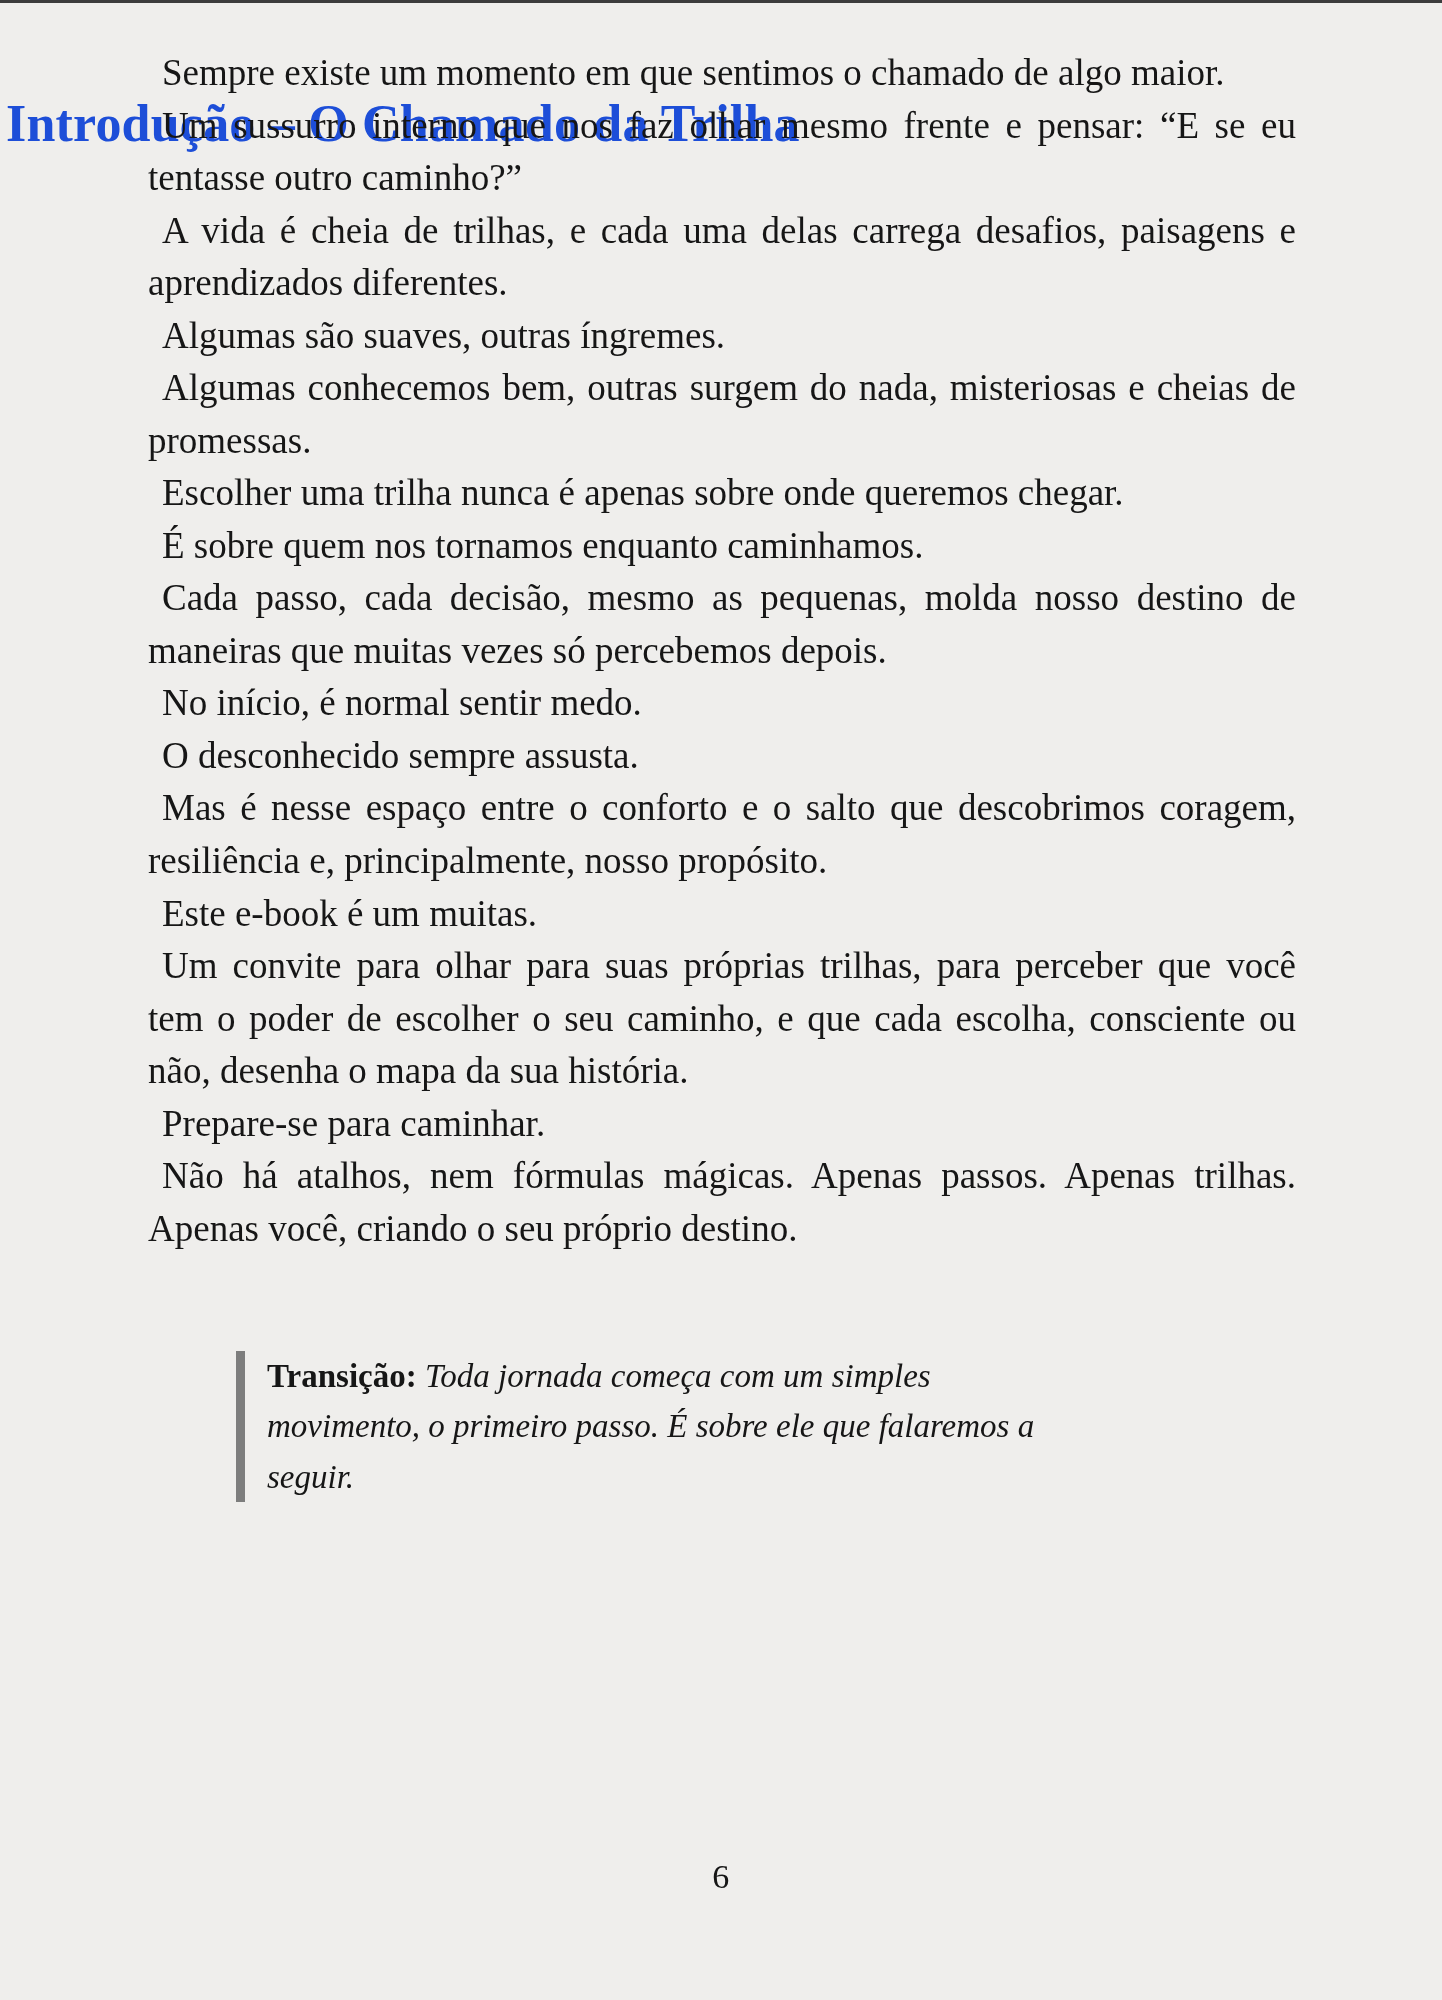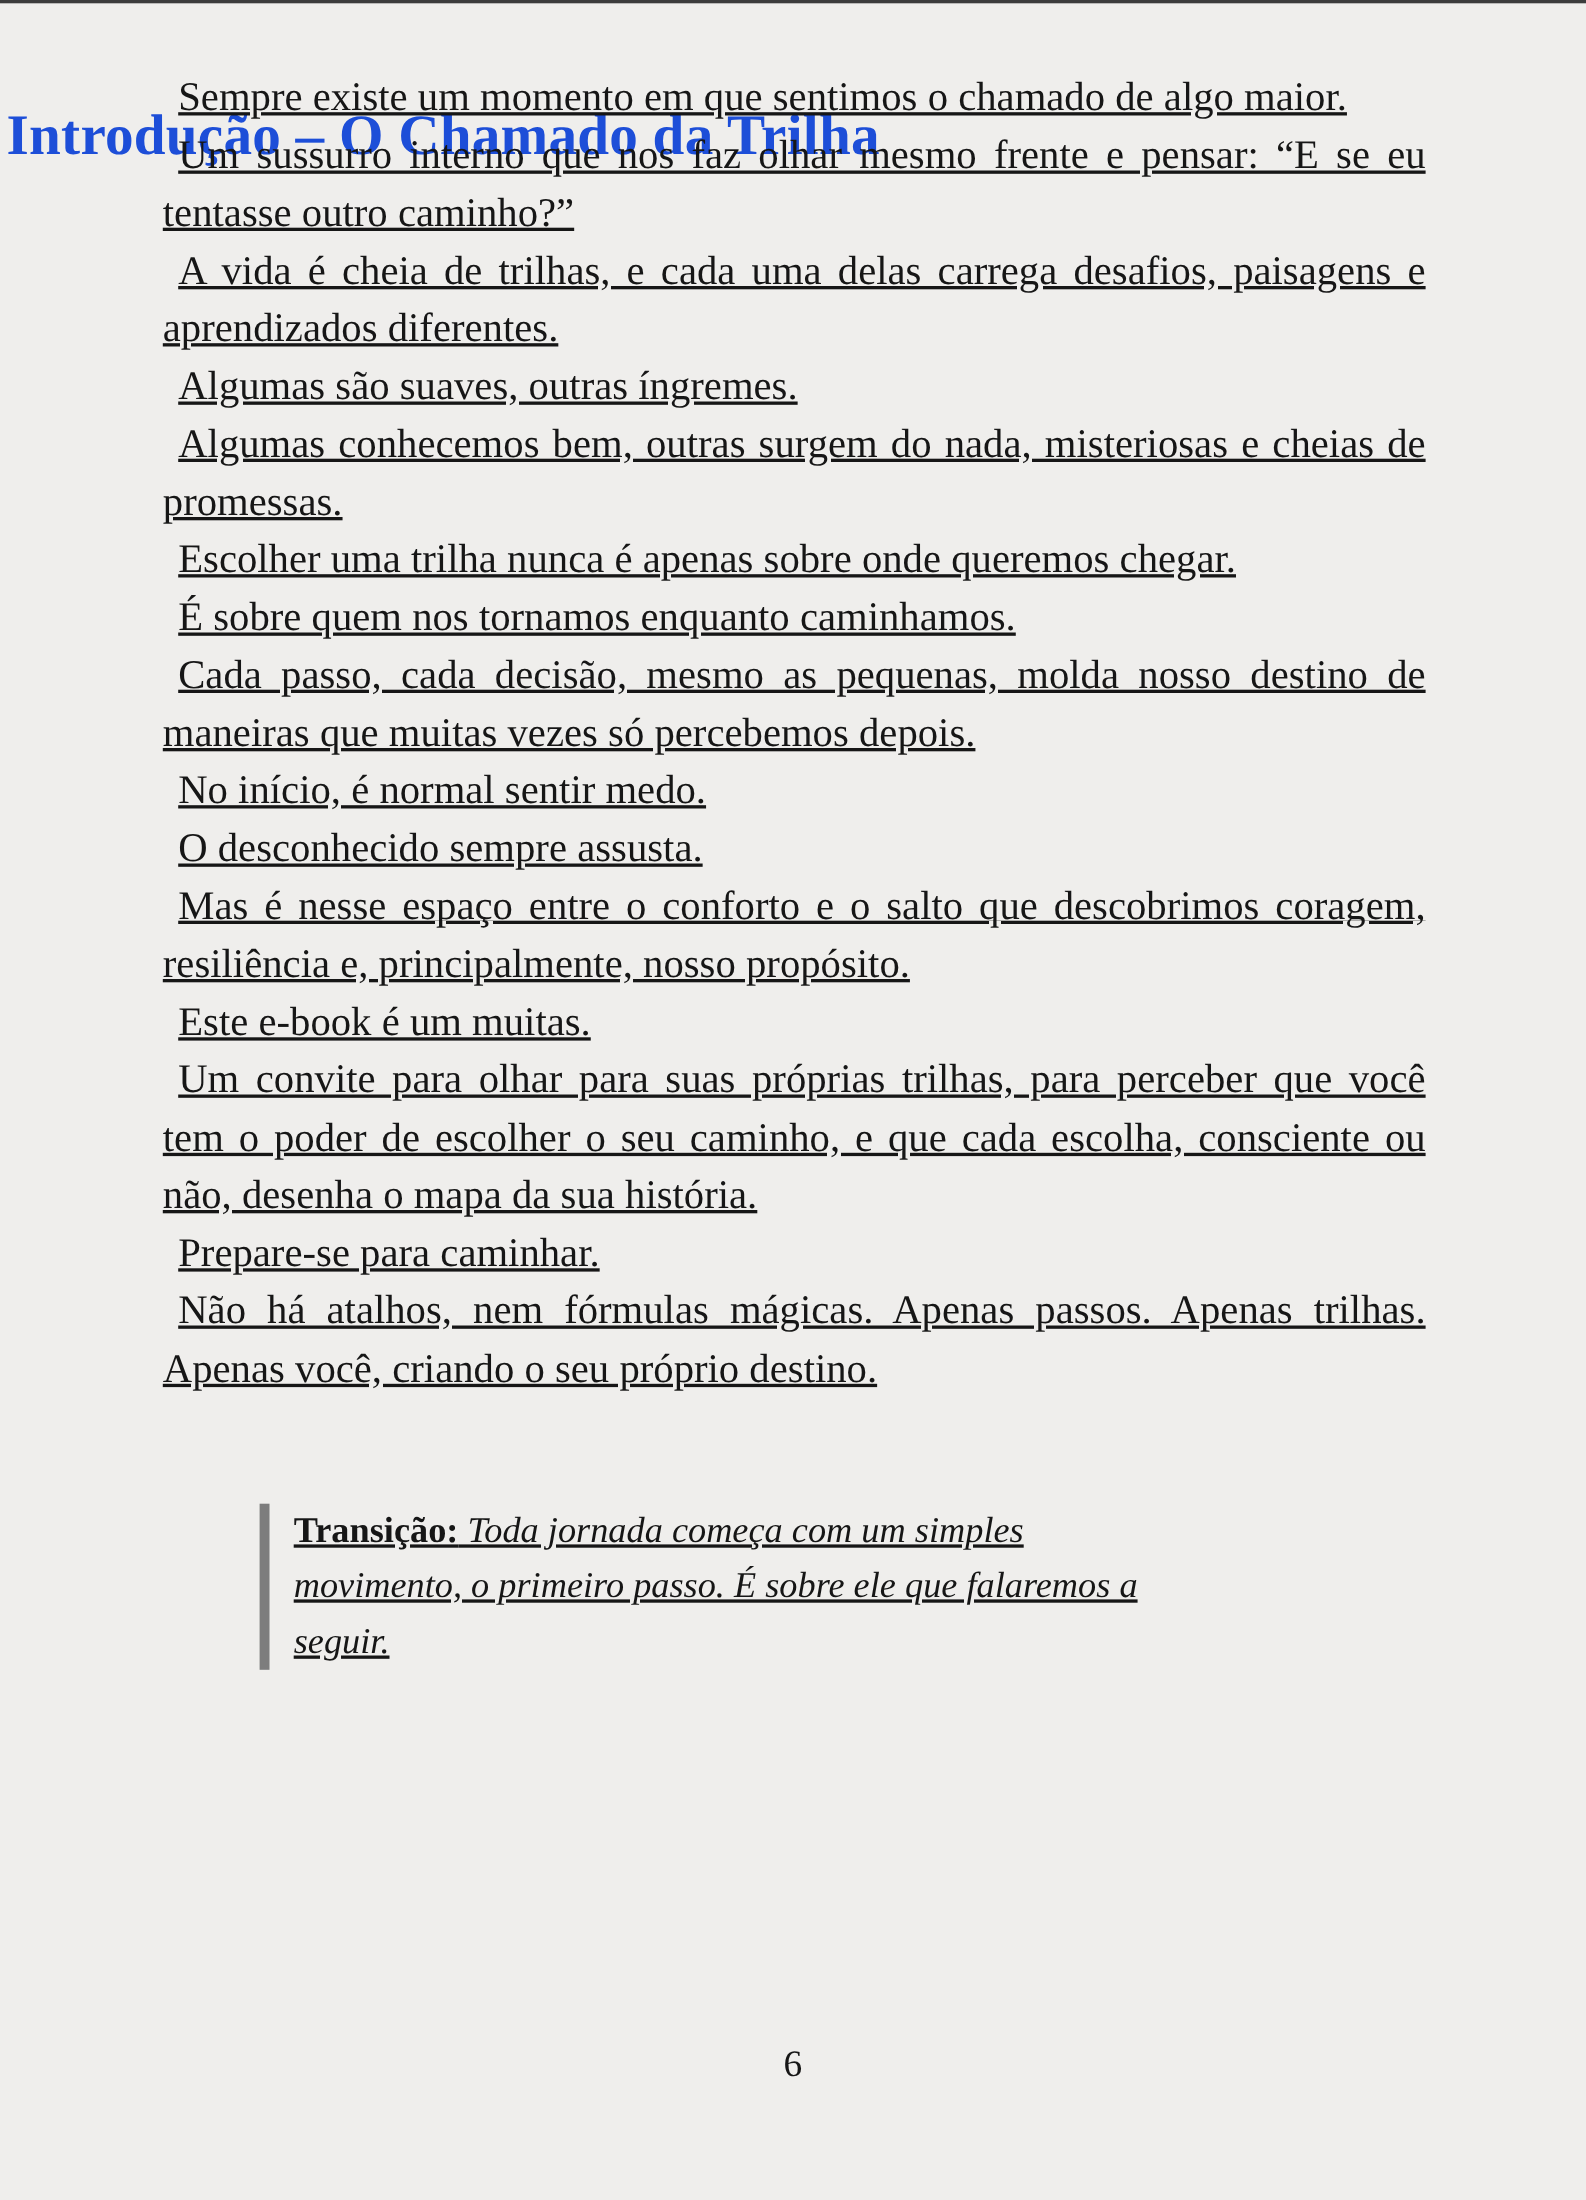--- a/index.html
+++ b/index.html
@@ -17,23 +17,22 @@
     box-sizing: border-box;
     overflow: hidden;
     font-family: "Liberation Serif", "DejaVu Serif", serif;
     color: #161616;
     border-top: 3px solid #3c3c3c;
   }
 
   .content {
     position: absolute;
     left: 148px;
-    top: 16px;
+    top: 0;
     width: 1148px;
-    text-decoration: underline;
   }
 
   .chapter-title {
     font-family: "Liberation Serif", "DejaVu Serif", serif;
     font-weight: 700;
     font-size: 52px;
     line-height: 1.1;
     letter-spacing: 0.2px;
     margin: 0;
     padding-top: 92px;

